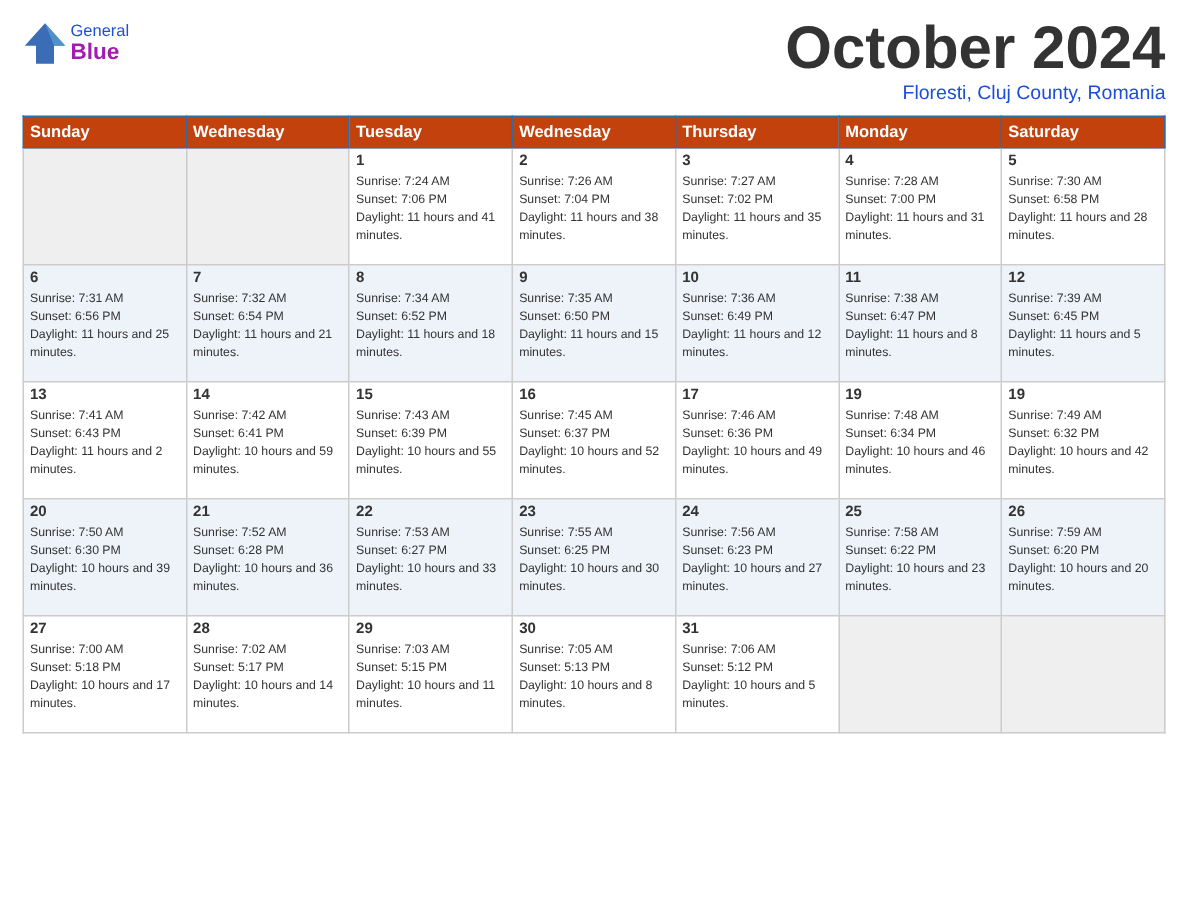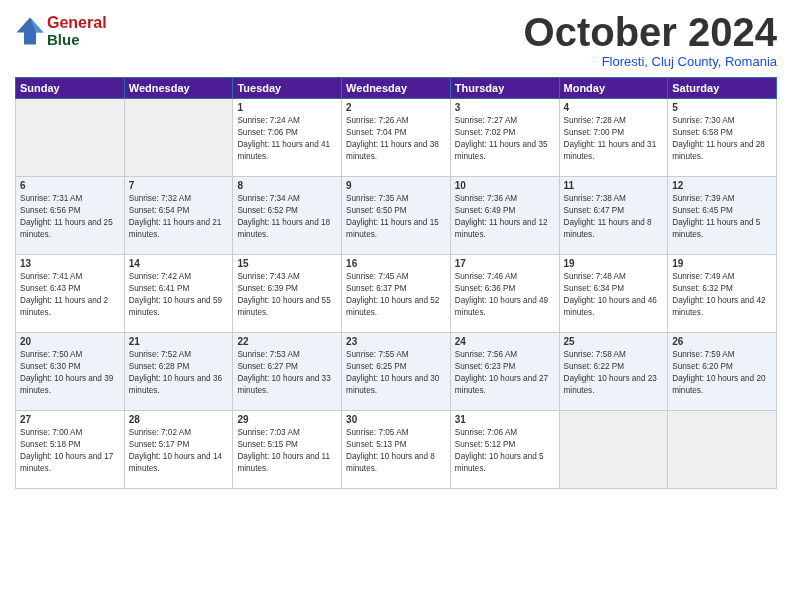--- a/index.html
+++ b/index.html
@@ -25,28 +25,28 @@
       display: flex;
       align-items: center;
       margin-top: 4px;
     }
     .logo-text {
       display: flex;
       flex-direction: column;
       line-height: 1.1;
     }
     .logo-general {
-      font-size: 16px;
-      font-weight: bold;
-      color: #b91c1c;
+      font-size: 11px;
+      font-weight: normal;
+      color: #1d4ed8;
     }
     .logo-blue {
       font-size: 15px;
       font-weight: bold;
-      color: #14532d;
+      color: #a21caf;
     }
     .logo-icon {
       width: 30px;
       height: 30px;
       margin-right: 2px;
     }
     .title-block {
       text-align: right;
     }
     .month-title {
@@ -58,21 +58,21 @@
     .subtitle {
       font-size: 13px;
       color: #1d4ed8;
     }
     table {
       width: 100%;
       border-collapse: collapse;
       table-layout: fixed;
     }
     th {
-      background-color: #4c1d95;
+      background-color: #c2410c;
       color: #fff;
       font-size: 11px;
       font-weight: bold;
       padding: 4px 4px;
       text-align: left;
       border: 1px solid #2e6da4;
     }
     td {
       vertical-align: top;
       border: 1px solid #ccc;

